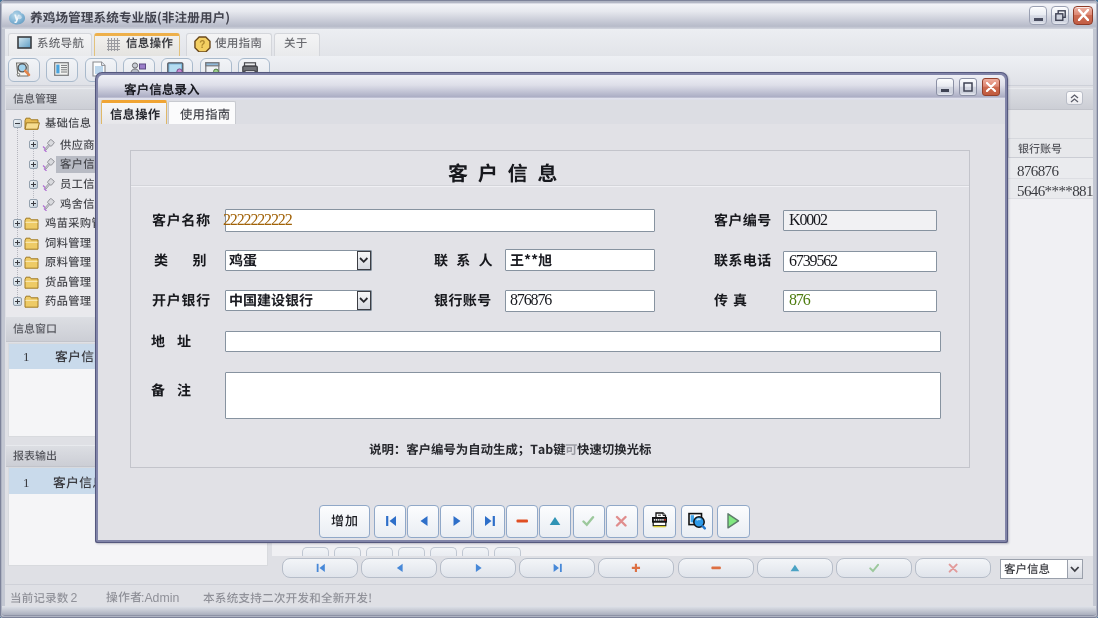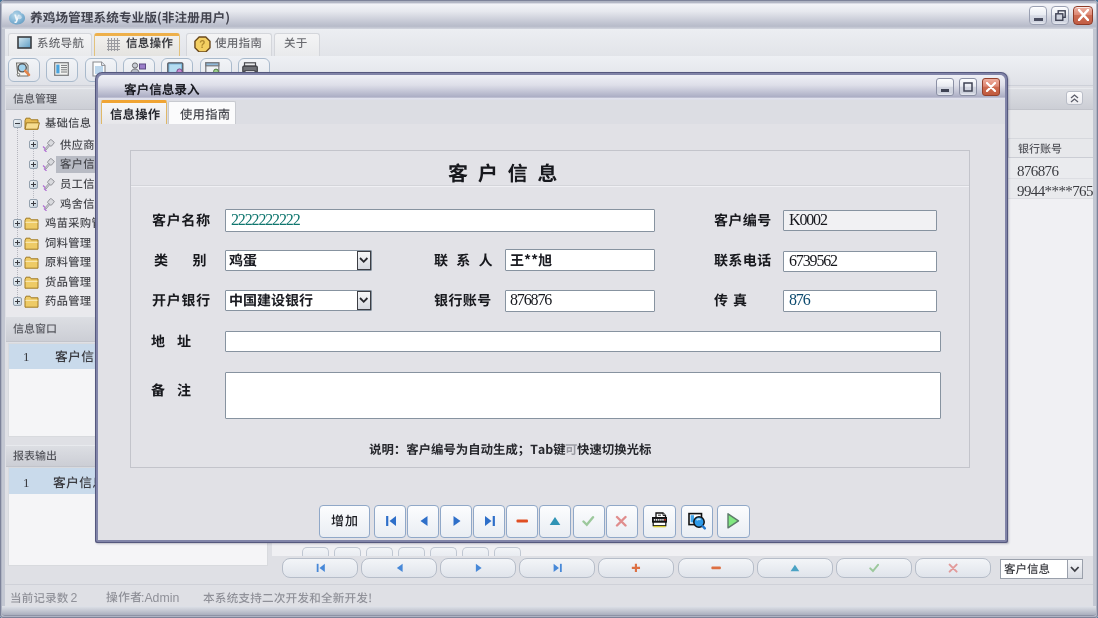--- a/index.html
+++ b/index.html
@@ -386,21 +386,21 @@
         <use href="#g61" x="0"></use>
         <use href="#g62" x="1000"></use>
         <use href="#g63" x="2000"></use>
         <use href="#g64" x="3000"></use>
       </g>
     </svg>
     <div class="a" style="left:1008px;top:138px;width:1px;height:60px;background:#cccdd4"></div>
     <div class="a" style="left:272px;top:158px;width:821px;height:21px;background:#eaebee;border-bottom:1px solid #dddee3"></div>
     <div class="a" style="left:272px;top:179px;width:821px;height:20px;background:#e9eaed;border-bottom:1px solid #dddee3"></div>
     <div class="a" style="left:1017px;top:159.7px;font:400 15px 'Liberation Serif',serif;color:#3a3b40;letter-spacing:-0.6px;line-height:22px;text-align:left;white-space:nowrap">876876</div>
-    <div class="a" style="left:1017px;top:179.7px;font:400 15px 'Liberation Serif',serif;color:#3a3b40;letter-spacing:-0.6px;line-height:22px;text-align:left;white-space:nowrap">9944****765</div>
+    <div class="a" style="left:1017px;top:179.7px;font:400 15px 'Liberation Serif',serif;color:#3a3b40;letter-spacing:-0.6px;line-height:22px;text-align:left;white-space:nowrap">5646****881</div>
     <div class="a" style="left:302px;top:547px;width:27px;height:9px;border:1px solid #c0c7d2;border-bottom:none;border-radius:5px 5px 0 0;background:linear-gradient(#f2f4f7,#e9ecf1)"></div>
     <div class="a" style="left:334px;top:547px;width:27px;height:9px;border:1px solid #c0c7d2;border-bottom:none;border-radius:5px 5px 0 0;background:linear-gradient(#f2f4f7,#e9ecf1)"></div>
     <div class="a" style="left:366px;top:547px;width:27px;height:9px;border:1px solid #c0c7d2;border-bottom:none;border-radius:5px 5px 0 0;background:linear-gradient(#f2f4f7,#e9ecf1)"></div>
     <div class="a" style="left:398px;top:547px;width:27px;height:9px;border:1px solid #c0c7d2;border-bottom:none;border-radius:5px 5px 0 0;background:linear-gradient(#f2f4f7,#e9ecf1)"></div>
     <div class="a" style="left:430px;top:547px;width:27px;height:9px;border:1px solid #c0c7d2;border-bottom:none;border-radius:5px 5px 0 0;background:linear-gradient(#f2f4f7,#e9ecf1)"></div>
     <div class="a" style="left:462px;top:547px;width:27px;height:9px;border:1px solid #c0c7d2;border-bottom:none;border-radius:5px 5px 0 0;background:linear-gradient(#f2f4f7,#e9ecf1)"></div>
     <div class="a" style="left:494px;top:547px;width:27px;height:9px;border:1px solid #c0c7d2;border-bottom:none;border-radius:5px 5px 0 0;background:linear-gradient(#f2f4f7,#e9ecf1)"></div>
     <div class="a" style="left:281.5px;top:558px;width:76px;height:20px;border:1px solid #b6bdc9;border-radius:8px;background:linear-gradient(#f3f5f8,#e0e4eb)"></div>
     <svg class="a" style="left:314.5px;top:563px" width="11" height="10">
       <g transform="scale(0.82)">
@@ -565,21 +565,21 @@
     </svg>
     <svg class="t" style="left:152.0px;top:213.2px;width:58.1px;height:14px" viewBox="0 -880 4150 1000" fill="#17181d">
       <g transform="scale(1,-1)">
         <use href="#g84" x="0"></use>
         <use href="#g15" x="1050"></use>
         <use href="#g87" x="2100"></use>
         <use href="#g88" x="3150"></use>
       </g>
     </svg>
     <div class="a" style="left:225px;top:209px;width:430px;height:23px;background:#fff;border:1px solid #8793a0;border-radius:1px"></div>
-    <div class="a" style="left:231px;top:208.0px;font:400 16px 'Liberation Serif',serif;color:#0f766e;letter-spacing:-1.15px;line-height:23px;text-align:left;white-space:nowrap">2222222222</div>
+    <div class="a" style="left:223px;top:208.0px;font:400 16px 'Liberation Serif',serif;color:#a16207;letter-spacing:-1.15px;line-height:23px;text-align:left;white-space:nowrap">2222222222</div>
     <svg class="t" style="left:714.0px;top:213.2px;width:57.2px;height:14px" viewBox="0 -880 4086 1000" fill="#17181d">
       <g transform="scale(1,-1)">
         <use href="#g84" x="0"></use>
         <use href="#g15" x="1029"></use>
         <use href="#g89" x="2057"></use>
         <use href="#g90" x="3086"></use>
       </g>
     </svg>
     <div class="a" style="left:783px;top:210px;width:154px;height:21px;background:#f1f1f3;border:1px solid #8793a0;border-radius:1px"></div>
     <div class="a" style="left:789px;top:208.0px;font:400 16px 'Liberation Serif',serif;color:#17181d;letter-spacing:-1.15px;line-height:23px;text-align:left;white-space:nowrap">K0002</div>
@@ -659,21 +659,21 @@
     </svg>
     <div class="a" style="left:505px;top:290px;width:150px;height:22px;background:#fff;border:1px solid #8793a0;border-radius:1px"></div>
     <div class="a" style="left:510px;top:288.0px;font:400 16px 'Liberation Serif',serif;color:#17181d;letter-spacing:-1.15px;line-height:23px;text-align:left;white-space:nowrap">876876</div>
     <svg class="t" style="left:714.0px;top:293.2px;width:33.0px;height:14px" viewBox="0 -880 2357 1000" fill="#17181d">
       <g transform="scale(1,-1)">
         <use href="#g109" x="0"></use>
         <use href="#g110" x="1357"></use>
       </g>
     </svg>
     <div class="a" style="left:783px;top:290px;width:154px;height:22px;background:#fff;border:1px solid #8793a0;border-radius:1px"></div>
-    <div class="a" style="left:789px;top:288.0px;font:400 16px 'Liberation Serif',serif;color:#0c4a6e;letter-spacing:-1.15px;line-height:23px;text-align:left;white-space:nowrap">876</div>
+    <div class="a" style="left:789px;top:288.0px;font:400 16px 'Liberation Serif',serif;color:#4d7c0f;letter-spacing:-1.15px;line-height:23px;text-align:left;white-space:nowrap">876</div>
     <svg class="t" style="left:151.0px;top:333.7px;width:40.0px;height:14px" viewBox="0 -880 2857 1000" fill="#17181d">
       <g transform="scale(1,-1)">
         <use href="#g111" x="0"></use>
         <use href="#g112" x="1857"></use>
       </g>
     </svg>
     <div class="a" style="left:225px;top:331px;width:716px;height:21px;background:#fff;border:1px solid #8793a0;border-radius:1px"></div>
     <svg class="t" style="left:151.0px;top:382.7px;width:40.0px;height:14px" viewBox="0 -880 2857 1000" fill="#17181d">
       <g transform="scale(1,-1)">
         <use href="#g113" x="0"></use>

